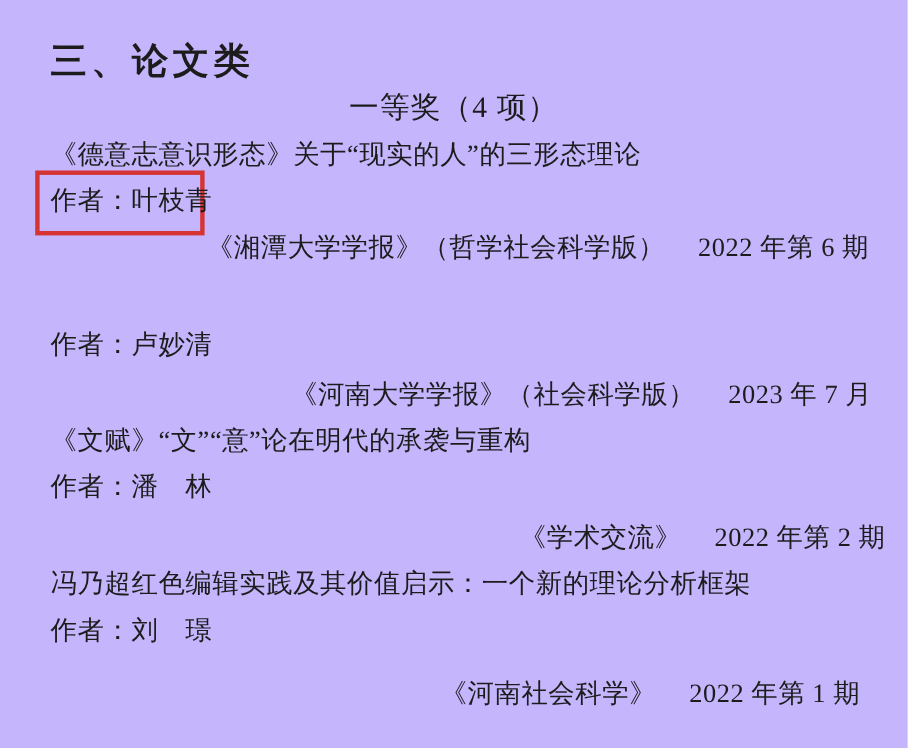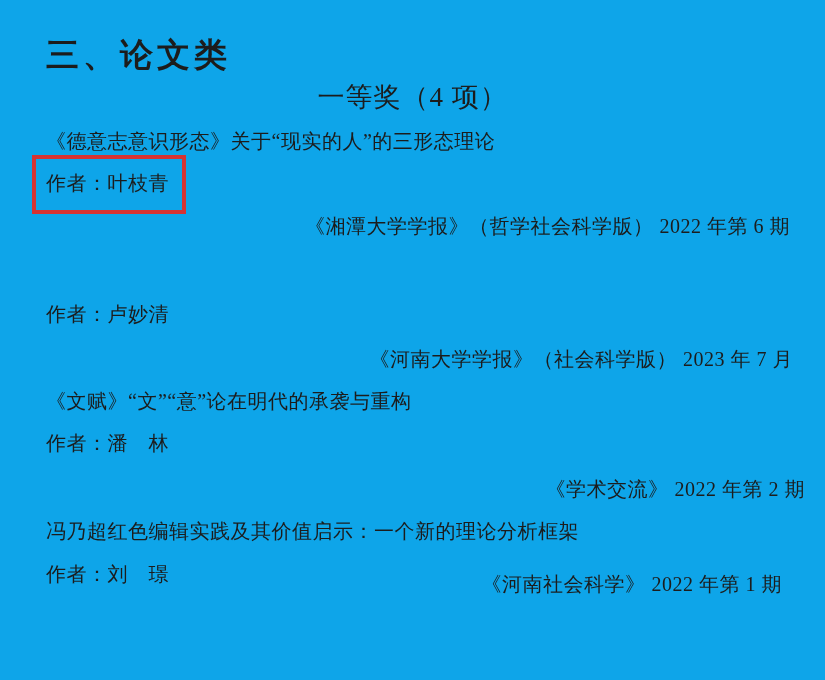--- a/index.html
+++ b/index.html
@@ -4,21 +4,21 @@
 <style>
   html, body {
     margin: 0;
     padding: 0;
     background: #e9e9e7;
   }
   .page {
     position: relative;
     width: 825px;
     height: 680px;
-    background: #0ea5e9;
+    background: #c4b5fd;
     overflow: hidden;
     font-family: "Liberation Serif", "DejaVu Serif", serif;
     color: #1c1c1c;
   }
   .section-heading {
     position: absolute;
     left: 46px;
     top: 33px;
     font-family: "Liberation Sans", "DejaVu Sans", sans-serif;
     font-size: 33px;
@@ -32,51 +32,51 @@
     top: 79px;
     width: 100%;
     text-align: center;
     font-size: 27px;
     font-weight: 400;
     letter-spacing: 1px;
     white-space: nowrap;
   }
   .line {
     position: absolute;
-    font-size: 20px;
+    font-size: 24px;
     letter-spacing: 0.5px;
     white-space: nowrap;
     line-height: 30px;
   }
   .left {
     left: 46px;
   }
   .journal {
     text-align: right;
   }
   .journal .issue {
     display: inline-block;
-    margin-left: 6px;
+    margin-left: 30px;
   }
   
   .t1 { top: 126px; }
   .a1 { top: 168px; }
   .j1 { top: 211px; right: 35px; }
   
   .t2 { top: 255px; }
   .a2 { top: 299px; }
   .j2 { top: 344px; right: 32px; }
   
   .t3 { top: 386px; }
   .a3 { top: 428px; }
   .j3 { top: 474px; right: 20px; }
   
   .t4 { top: 516px; }
   .a4 { top: 559px; }
-  .j4 { top: 569px; right: 43px; }
+  .j4 { top: 616px; right: 43px; }
 
   .highlight-box {
     position: absolute;
     left: 32px;
     top: 155px;
     width: 154px;
     height: 59px;
     box-sizing: border-box;
     border: 4px solid #d63333;
     background: transparent;

